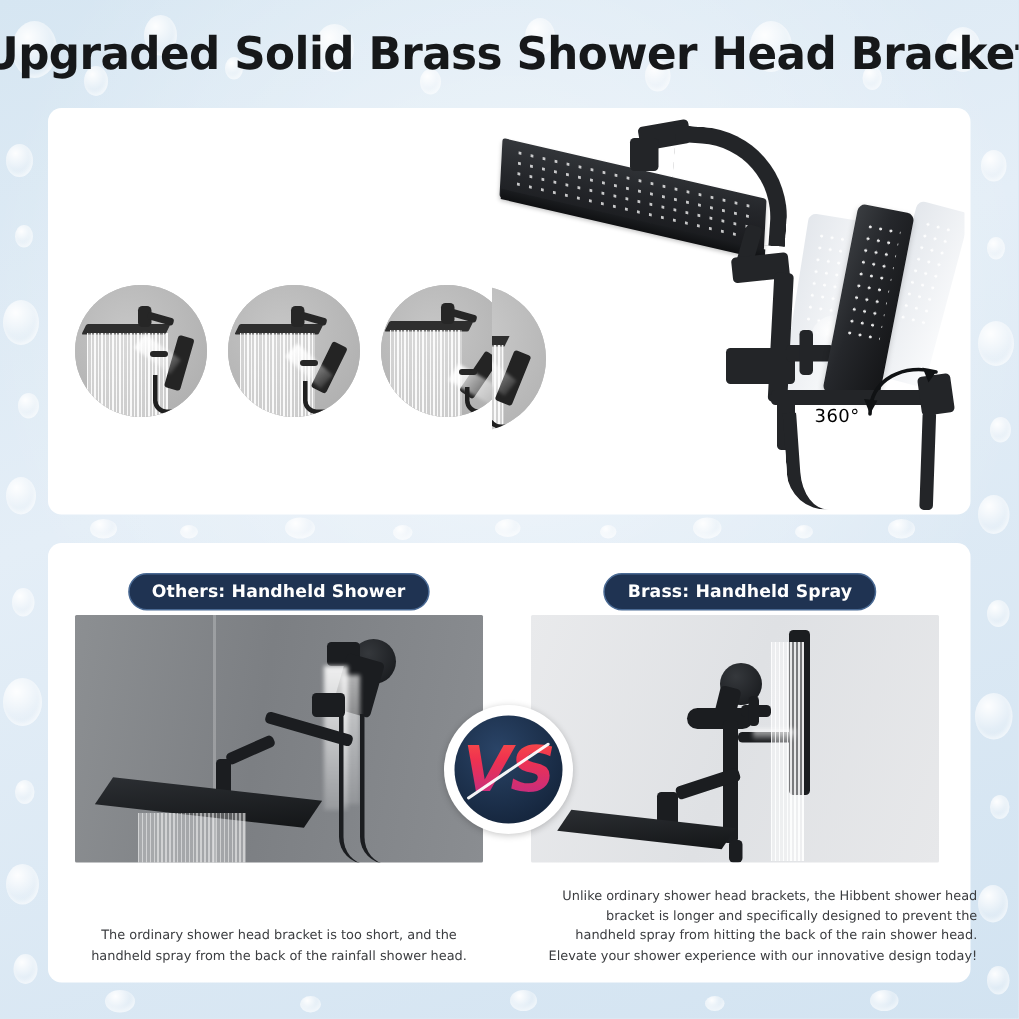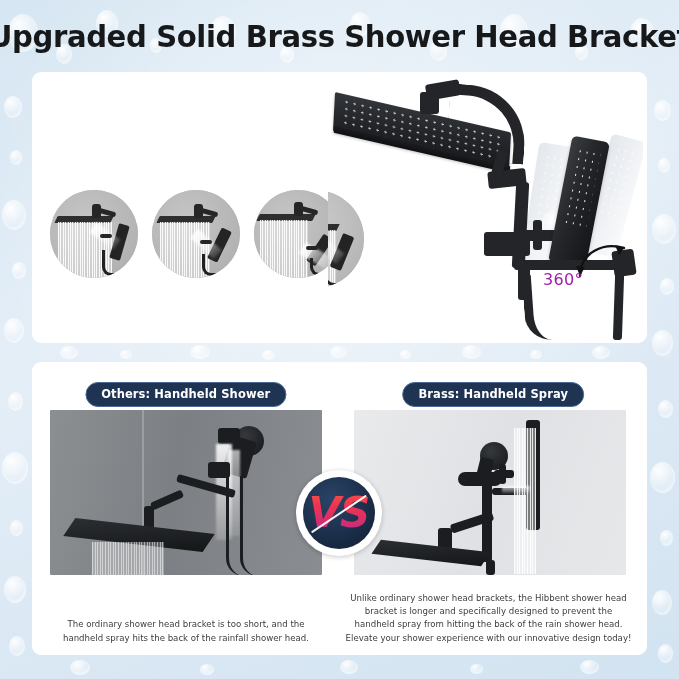--- a/index.html
+++ b/index.html
@@ -196,23 +196,23 @@
     border-bottom-left-radius: 26px;
     border-bottom: 0;
     transform: rotate(-4deg);
   }
   .hero .hose-b { left: 286px; top: 196px; width: 9px; height: 66px; border-radius: 2px; transform: rotate(2deg); }
 
   .badge-360 {
     position: absolute;
     left: 215px; top: 192px;
     font-family: "DejaVu Sans", sans-serif;
-    font-size: 16px;
+    font-size: 12px;
     font-weight: 400;
-    color: #a21caf;
+    color: #000000;
     letter-spacing: 0.3px;
   }
   .arrow-arc { position: absolute; left: 246px; top: 158px; width: 58px; height: 42px; }
 
   .hero .inset-circle {
     position: absolute;
     left: -62px; top: 112px;
     width: 98px; height: 98px;
     border-radius: 50%;
     overflow: hidden;
@@ -281,21 +281,21 @@
   .caption {
     position: absolute;
     bottom: 10px;
     font-family: "DejaVu Sans", sans-serif;
     font-size: 8.6px;
     line-height: 1.55;
     color: #3b3d40;
     text-align: center;
   }
   .caption-left { left: 18px; width: 272px; }
-  .caption-right { left: 5px; width: 288px; }
+  .caption-right { left: 24px; width: 288px; text-align: right; }
 
   
   .vs-wrap {
     position: absolute;
     left: 296px; top: 470px;
     width: 86px; height: 86px;
     z-index: 10;
   }
   .vs-ring {
     position: absolute; inset: 0;
@@ -499,21 +499,21 @@
         <div class="pc r" style="left:158px; top:52px; width:22px; height:16px;"></div>
         <div class="pc r" style="left:126px; top:72px; width:60px; height:8px; transform:rotate(16deg);"></div>
         <div class="pc r" style="left:100px; top:86px; width:34px; height:8px; transform:rotate(-24deg);"></div>
         <div class="pc r" style="left:94px;  top:96px; width:10px; height:26px;"></div>
         <div class="sqhead" style="left:14px; top:116px; width:150px; height:18px;"></div>
         <div class="water-col" style="left:42px; top:132px; width:72px; height:34px; opacity:0.7;"></div>
         <div class="hose-curve" style="left:176px; top:66px; width:26px; height:100px;"></div>
         <div class="hose-curve" style="left:190px; top:66px; width:24px; height:100px;"></div>
       </div>
 
-      <div class="caption caption-left">The ordinary shower head bracket is too short, and the handheld spray hits the back of the rainfall shower head.</div>
+      <div class="caption caption-left">The ordinary shower head bracket is too short, and the handheld spray from the back of the rainfall shower head.</div>
     </div>
 
     <div class="cmp-col cmp-right">
 
       <div class="pill">Brass: Handheld Spray</div>
 
       <div class="photo photo-right">
         <div class="flange" style="left:126px; top:32px; width:28px; height:28px;"></div>
         <div class="pc r" style="left:124px; top:48px; width:14px; height:22px; transform:rotate(14deg);"></div>
         <div class="pc r" style="left:104px; top:62px; width:44px; height:14px; border-radius:7px;"></div>

